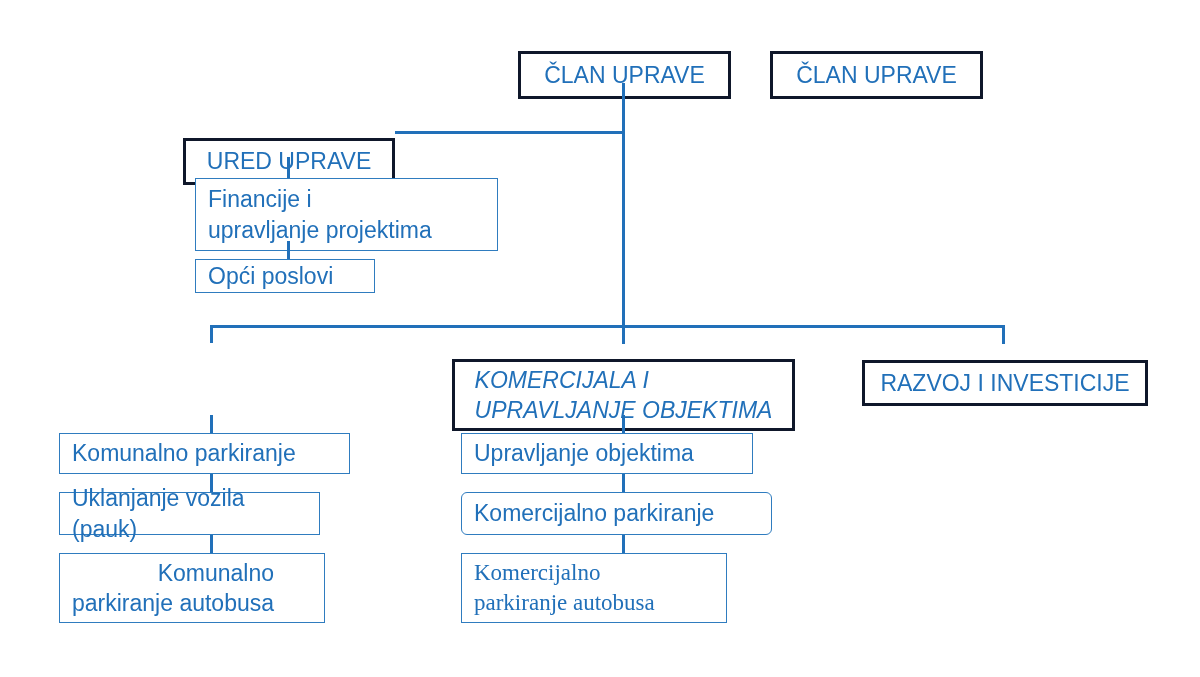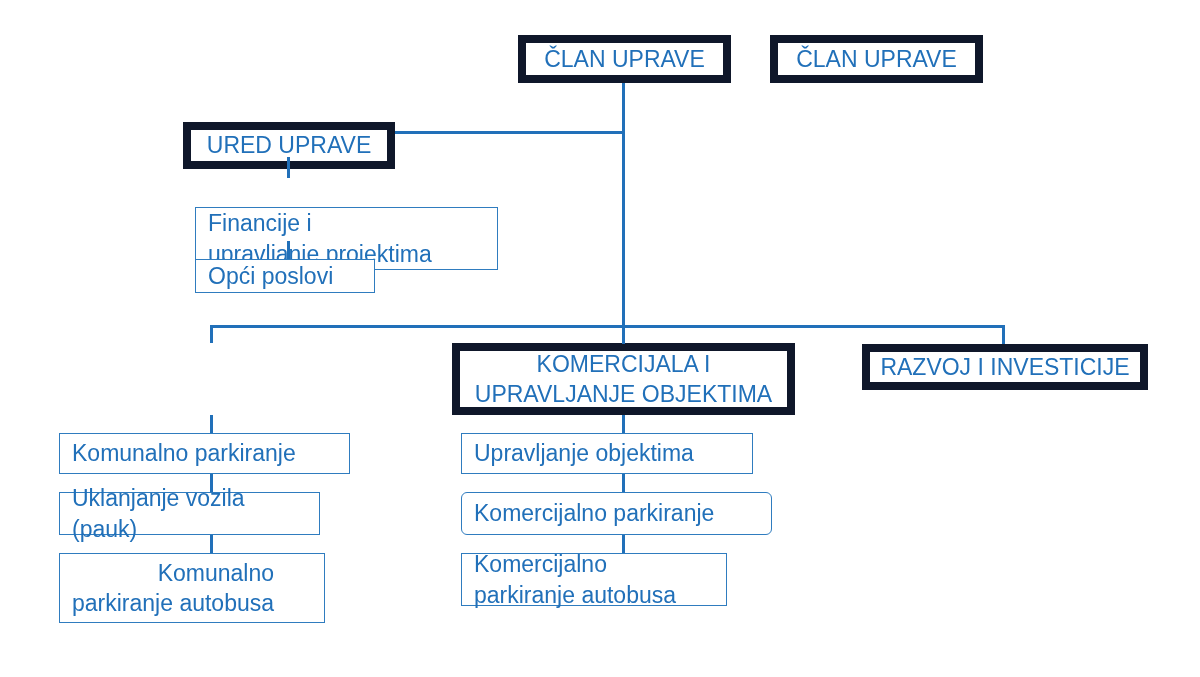--- a/index.html
+++ b/index.html
@@ -20,24 +20,25 @@
     box-sizing: border-box;
     color: #2170b9;
     background: #ffffff;
     display: flex;
     align-items: center;
     font-size: 23px;
     line-height: 1.32;
     white-space: pre-line;
   }
   .thick {
-    border: 8px solid #0f172a;
+    border: 3px solid #0f172a;
     justify-content: center;
-    text-align: center;
+    text-align: left;
     font-weight: 400;
+    margin-top: 16px;
   }
   .thin {
     border: 1.5px solid #2f7cbf;
     justify-content: flex-start;
     text-align: left;
     padding-left: 12px;
     padding-right: 6px;
   }
   .connector {
     position: absolute;
@@ -48,43 +49,43 @@
 <body>
 
 <div id="canvas">
 
   <div class="node thick" style="left:518px; top:35px; width:213px; height:48px;">ČLAN UPRAVE</div>
 
   <div class="node thick" style="left:770px; top:35px; width:213px; height:48px;">ČLAN UPRAVE</div>
 
   <div class="node thick" style="left:183px; top:122px; width:212px; height:47px;">URED UPRAVE</div>
 
-  <div class="node thin" style="left:195px; top:178px; width:303px; height:63px;margin-top:29px;">Financije i
+  <div class="node thin" style="left:195px; top:178px; width:303px; height:73px;">Financije i
 upravljanje projektima</div>
 
   <div class="node thin" style="left:195px; top:259px; width:180px; height:34px;">Opći poslovi</div>
 
 
-  <div class="node thick" style="left:452px; top:343px; width:343px; height:72px;">KOMERCIJALA I
+  <div class="node thick" style="left:452px; top:343px; width:343px; height:72px;font-style:italic;">KOMERCIJALA I
 UPRAVLJANJE OBJEKTIMA</div>
 
   <div class="node thick" style="left:862px; top:344px; width:286px; height:46px;">RAZVOJ I INVESTICIJE</div>
 
   <div class="node thin" style="left:59px; top:433px; width:291px; height:41px;padding-left:12px;">Komunalno parkiranje</div>
 
   <div class="node thin" style="left:59px; top:492px; width:261px; height:43px;">Uklanjanje vozila (pauk)</div>
 
   <div class="node thin" style="left:59px; top:553px; width:266px; height:70px;text-align:right;">Komunalno
 parkiranje autobusa</div>
 
   <div class="node thin" style="left:461px; top:433px; width:292px; height:41px;">Upravljanje objektima</div>
 
   <div class="node thin" style="left:461px; top:492px; width:311px; height:43px;border-radius:6px;">Komercijalno parkiranje</div>
 
-  <div class="node thin" style="left:461px; top:553px; width:266px; height:53px;">Komercijalno
+  <div class="node thin" style="left:461px; top:553px; width:266px; height:70px;font-family:Liberation Serif, serif;">Komercijalno
 parkiranje autobusa</div>
 
   <div class="connector" style="left:622px; top:83px; width:3px; height:261px;"></div>
 
   <div class="connector" style="left:395px; top:131px; width:230px; height:3px;"></div>
 
   <div class="connector" style="left:287px; top:157px; width:3px; height:21px;"></div>
 
   <div class="connector" style="left:287px; top:241px; width:3px; height:18px;"></div>
 

